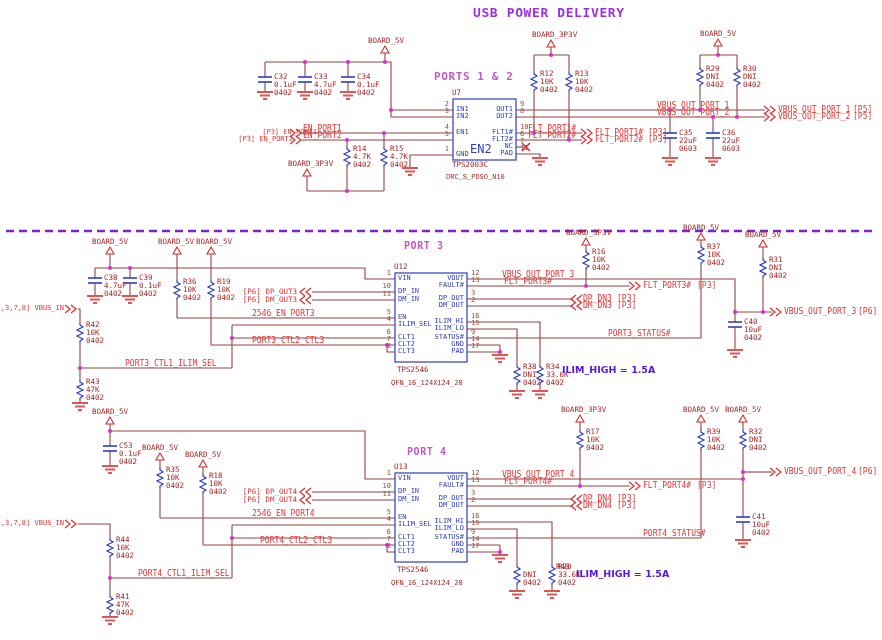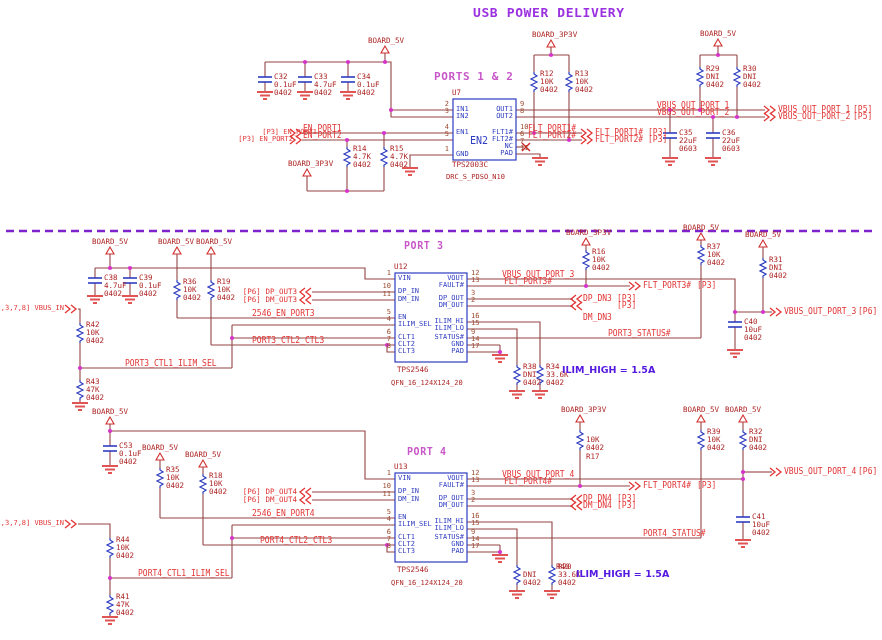--- a/index.html
+++ b/index.html
@@ -344,28 +344,28 @@
         <path d="M 582 302 L 577 306 L 582 310 M 576 302 L 571 306 L 576 310" fill="none" stroke="#e23434" stroke-width="1.3"></path>
         <path d="M 582 495 L 577 499 L 582 503 M 576 495 L 571 499 L 576 503" fill="none" stroke="#e23434" stroke-width="1.3"></path>
         <path d="M 582 502 L 577 506 L 582 510 M 576 502 L 571 506 L 576 510" fill="none" stroke="#e23434" stroke-width="1.3"></path>
         <path d="M 770 308 L 775 312 L 770 316 M 776 308 L 781 312 L 776 316" fill="none" stroke="#e23434" stroke-width="1.3"></path>
         <path d="M 770 468 L 775 472 L 770 476 M 776 468 L 781 472 L 776 476" fill="none" stroke="#e23434" stroke-width="1.3"></path>
       </g>
     </svg>
   <div id="labels">
       <span class="lbl t-comp" style="left: 452px; top: 89px; font-size: 7.5px;">U7</span>
       <span class="lbl t-comp" style="left: 452px; top: 161px; font-size: 7.5px;">TPS2003C</span>
-      <span class="lbl t-comp" style="left: 446px; top: 174px; font-size: 7px;">DRC_S_PDSO_N10</span>
+      <span class="lbl t-comp" style="left: 446px; top: 174px; font-size: 7px; font-family: Liberation Mono, monospace;">DRC_S_PDSO_N10</span>
       <span class="lbl t-pin" style="left: 456px; top: 106px; font-size: 7px;">IN1</span>
       <span class="lbl t-num" style="left: 449px; top: 101px; font-size: 7px; transform: translateX(-100%);">2</span>
       <span class="lbl t-pin" style="left: 456px; top: 113px; font-size: 7px;">IN2</span>
       <span class="lbl t-num" style="left: 449px; top: 108px; font-size: 7px; transform: translateX(-100%);">3</span>
       <span class="lbl t-pin" style="left: 456px; top: 129px; font-size: 7px; text-align: center;">EN1</span>
       <span class="lbl t-num" style="left: 449px; top: 124px; font-size: 7px; transform: translateX(-100%);">4</span>
-      <span class="lbl t-pin" style="left: 456px; top: 136px; font-size: 10px; padding-left: 14px;">EN2</span>
+      <span class="lbl t-pin" style="left: 456px; top: 143px; font-size: 12px; padding-left: 14px;">EN2</span>
       <span class="lbl t-num" style="left: 449px; top: 131px; font-size: 7px; transform: translateX(-100%);">5</span>
       <span class="lbl t-pin" style="left: 456px; top: 151px; font-size: 7px;">GND</span>
       <span class="lbl t-num" style="left: 449px; top: 146px; font-size: 7px; transform: translateX(-100%);">1</span>
       <span class="lbl t-pin" style="left: 513px; top: 106px; font-size: 7px; transform: translateX(-100%);">OUT1</span>
       <span class="lbl t-num" style="left: 520px; top: 101px; font-size: 7px;">9</span>
       <span class="lbl t-pin" style="left: 513px; top: 113px; font-size: 7px; transform: translateX(-100%);">OUT2</span>
       <span class="lbl t-num" style="left: 520px; top: 108px; font-size: 7px;">8</span>
       <span class="lbl t-pin" style="left: 513px; top: 129px; font-size: 7px; transform: translateX(-100%);">FLT1#</span>
       <span class="lbl t-num" style="left: 520px; top: 124px; font-size: 7px;">10</span>
       <span class="lbl t-pin" style="left: 513px; top: 136px; font-size: 7px; transform: translateX(-100%);">FLT2#</span>
@@ -498,21 +498,21 @@
       <span class="lbl t-comp" style="left: 166px; top: 482px; font-size: 7.5px;">0402</span>
       <span class="lbl t-comp" style="left: 209px; top: 472px; font-size: 7.5px;">R18</span>
       <span class="lbl t-comp" style="left: 209px; top: 480px; font-size: 7.5px;">10K</span>
       <span class="lbl t-comp" style="left: 209px; top: 488px; font-size: 7.5px;">0402</span>
       <span class="lbl t-comp" style="left: 116px; top: 536px; font-size: 7.5px;">R44</span>
       <span class="lbl t-comp" style="left: 116px; top: 544px; font-size: 7.5px;">10K</span>
       <span class="lbl t-comp" style="left: 116px; top: 552px; font-size: 7.5px;">0402</span>
       <span class="lbl t-comp" style="left: 116px; top: 593px; font-size: 7.5px;">R41</span>
       <span class="lbl t-comp" style="left: 116px; top: 601px; font-size: 7.5px;">47K</span>
       <span class="lbl t-comp" style="left: 116px; top: 609px; font-size: 7.5px;">0402</span>
-      <span class="lbl t-comp" style="left: 586px; top: 428px; font-size: 7.5px; margin-top: 25px;">R17</span>
+      <span class="lbl t-comp" style="left: 586px; top: 428px; font-size: 7.5px;">R17</span>
       <span class="lbl t-comp" style="left: 586px; top: 436px; font-size: 7.5px;">10K</span>
       <span class="lbl t-comp" style="left: 586px; top: 444px; font-size: 7.5px;">0402</span>
       <span class="lbl t-comp" style="left: 707px; top: 428px; font-size: 7.5px;">R39</span>
       <span class="lbl t-comp" style="left: 707px; top: 436px; font-size: 7.5px;">10K</span>
       <span class="lbl t-comp" style="left: 707px; top: 444px; font-size: 7.5px;">0402</span>
       <span class="lbl t-comp" style="left: 749px; top: 428px; font-size: 7.5px;">R32</span>
       <span class="lbl t-comp" style="left: 749px; top: 436px; font-size: 7.5px;">DNI</span>
       <span class="lbl t-comp" style="left: 749px; top: 444px; font-size: 7.5px;">0402</span>
       <span class="lbl t-comp" style="left: 523px; top: 563px; font-size: 7.5px; margin-left: 33px;">R40</span>
       <span class="lbl t-comp" style="left: 523px; top: 571px; font-size: 7.5px;">DNI</span>
@@ -587,21 +587,21 @@
       <span class="lbl t-net" style="left: 252px; top: 310px; font-size: 8px;">2546_EN_PORT3</span>
       <span class="lbl t-net" style="left: 297px; top: 288px; font-size: 7.5px; transform: translateX(-100%);">[P6] DP_OUT3</span>
       <span class="lbl t-net" style="left: 297px; top: 296px; font-size: 7.5px; transform: translateX(-100%);">[P6] DM_OUT3</span>
       <span class="lbl t-net" style="left: 252px; top: 337px; font-size: 8px;">PORT3_CTL2_CTL3</span>
       <span class="lbl t-net" style="left: 502px; top: 271px; font-size: 8px;">VBUS_OUT_PORT_3</span>
       <span class="lbl t-net" style="left: 504px; top: 278px; font-size: 8px;">FLT_PORT3#</span>
       <span class="lbl t-net" style="left: 643px; top: 282px; font-size: 8px;">FLT_PORT3#</span>
       <span class="lbl t-net" style="left: 697px; top: 282px; font-size: 8px;">[P3]</span>
       <span class="lbl t-net" style="left: 583px; top: 295px; font-size: 8px;">DP_DN3</span>
       <span class="lbl t-net" style="left: 617px; top: 295px; font-size: 8px;">[P3]</span>
-      <span class="lbl t-net" style="left: 583px; top: 302px; font-size: 8px; margin-top: 12px;">DM_DN3</span>
+      <span class="lbl t-net" style="left: 583px; top: 302px; font-size: 8px;">DM_DN3</span>
       <span class="lbl t-net" style="left: 617px; top: 302px; font-size: 8px;">[P3]</span>
       <span class="lbl t-net" style="left: 608px; top: 330px; font-size: 8px;">PORT3_STATUS#</span>
       <span class="lbl t-net" style="left: 784px; top: 308px; font-size: 8px;">VBUS_OUT_PORT_3</span>
       <span class="lbl t-net" style="left: 858px; top: 308px; font-size: 8px;">[P6]</span>
       <span class="lbl t-net" style="left: 64px; top: 520px; font-size: 7px; transform: translateX(-100%);">[P2,3,7,8] VBUS_IN</span>
       <span class="lbl t-net" style="left: 138px; top: 570px; font-size: 8px;">PORT4_CTL1_ILIM_SEL</span>
       <span class="lbl t-net" style="left: 252px; top: 510px; font-size: 8px;">2546_EN_PORT4</span>
       <span class="lbl t-net" style="left: 297px; top: 488px; font-size: 7.5px; transform: translateX(-100%);">[P6] DP_OUT4</span>
       <span class="lbl t-net" style="left: 297px; top: 496px; font-size: 7.5px; transform: translateX(-100%);">[P6] DM_OUT4</span>
       <span class="lbl t-net" style="left: 260px; top: 537px; font-size: 8px;">PORT4_CTL2_CTL3</span>

